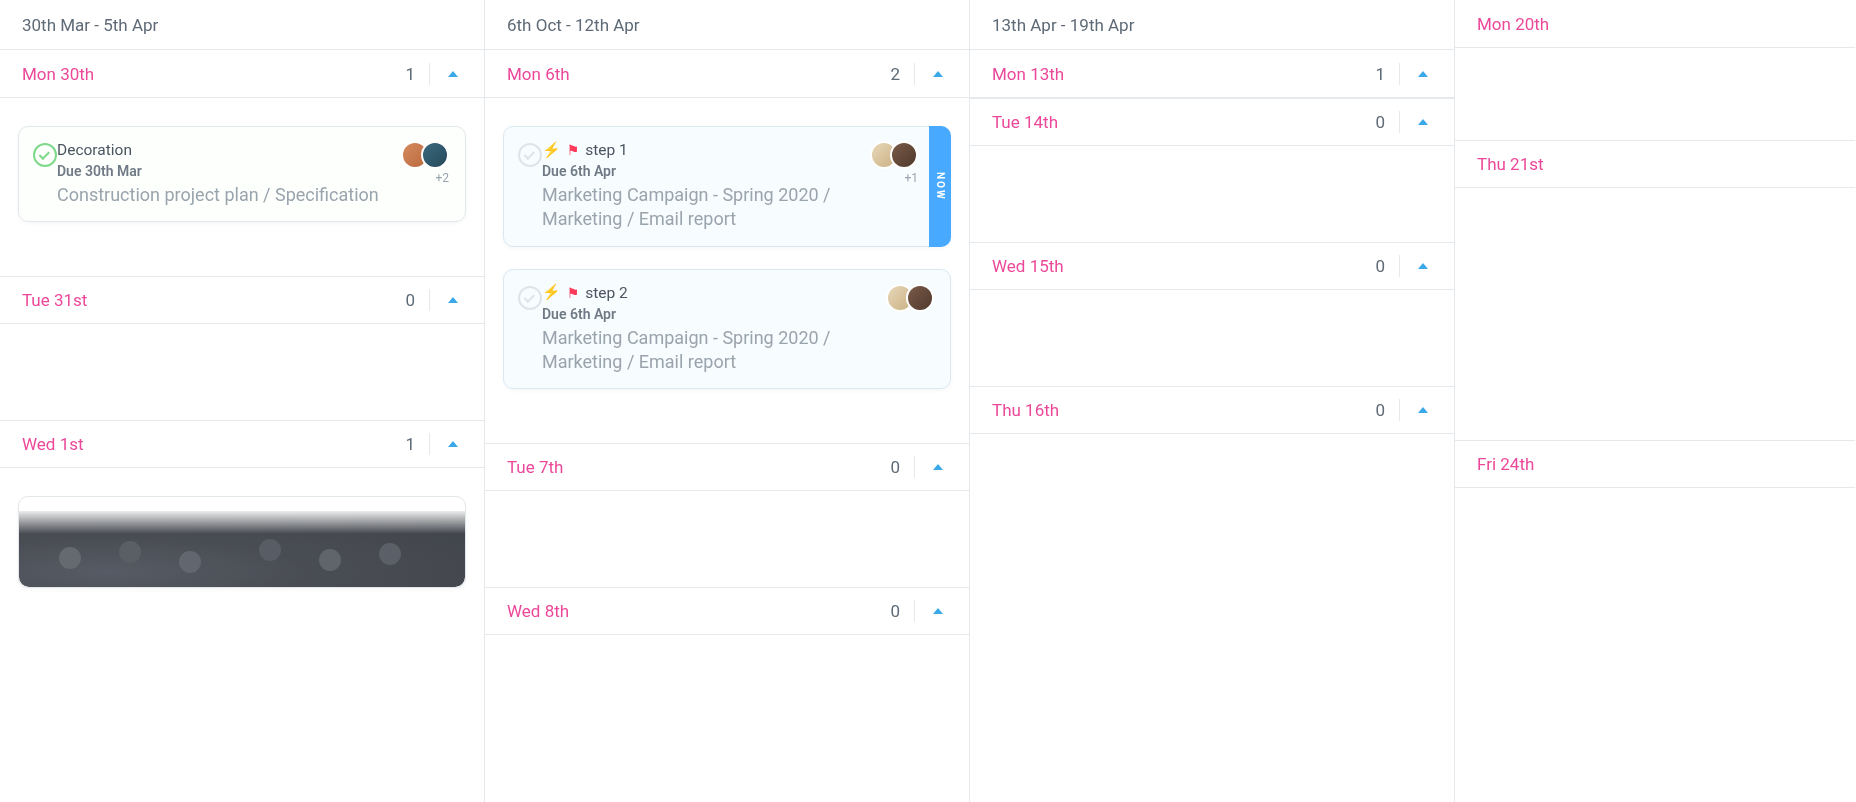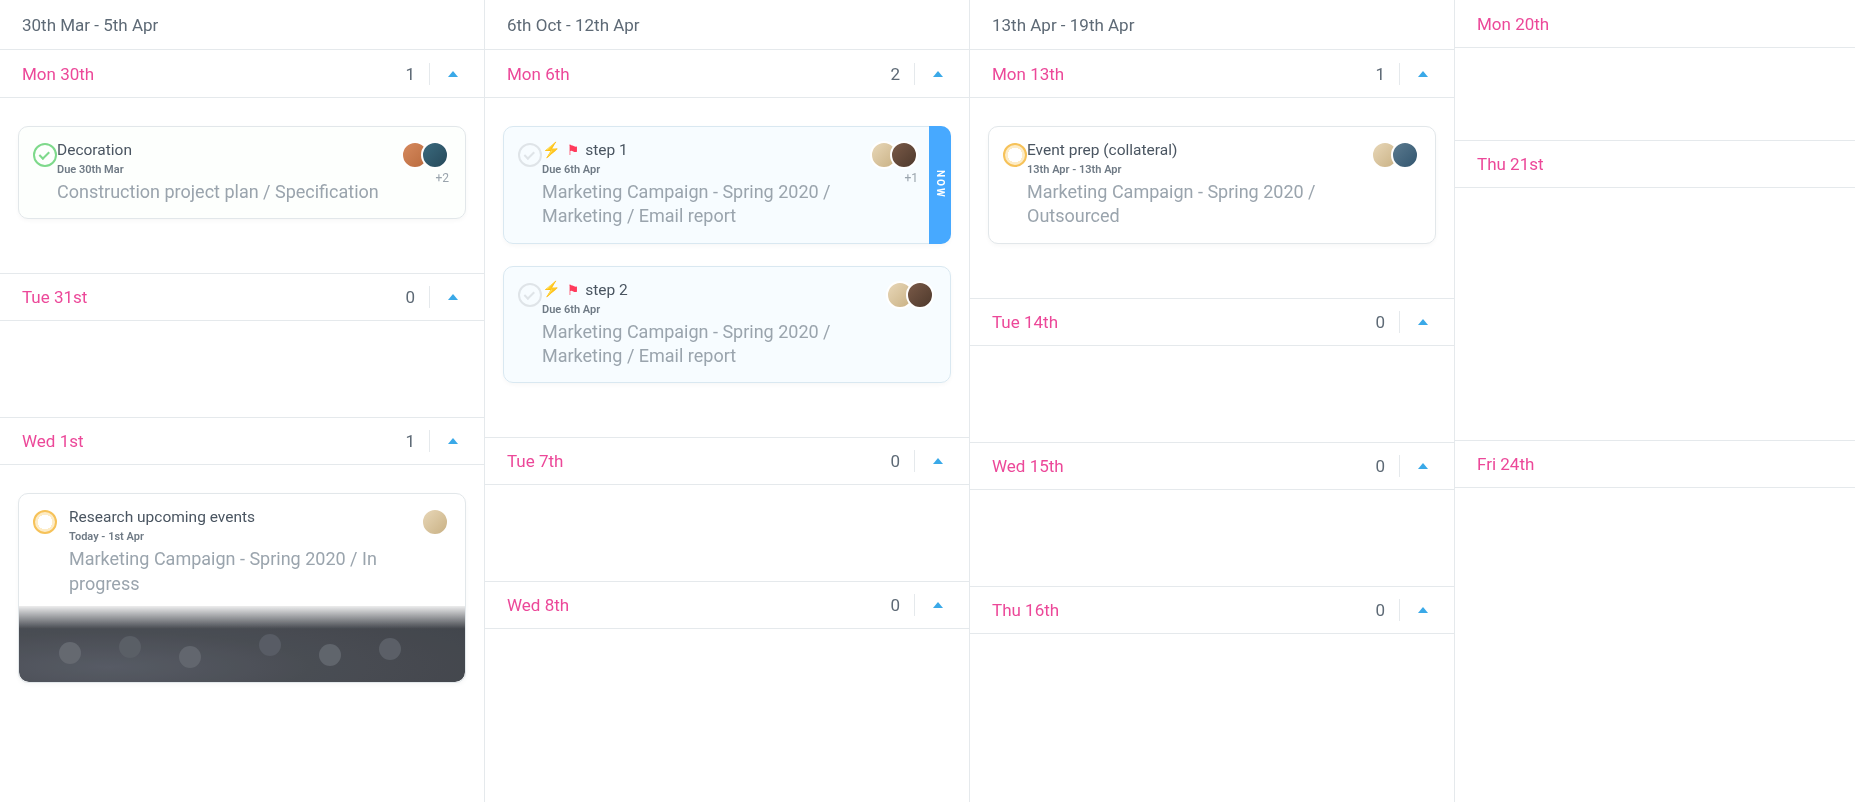--- a/index.html
+++ b/index.html
@@ -125,21 +125,21 @@
     background: radial-gradient(circle, #fff 52%, #fdecc7 52%);
   }
   .card-check.grey::after {
     content:""; width:8px; height:4px;
     border-left:2px solid #dfe4e8; border-bottom:2px solid #dfe4e8;
     transform: rotate(-45deg) translate(0px,-1px);
   }
   .card-main { flex:1; min-width: 0;}
   .card-title-row { display:flex; align-items:center; gap:6px; font-size:15.5px; color:#4a5561; margin-bottom:4px;}
   .card-title { color:#4a5561; }
-  .card-due { font-size:11px; color:#6f7a85; font-weight:600; margin-bottom:4px;}
+  .card-due { font-size:14px; color:#6f7a85; font-weight:600; margin-bottom:4px;}
   .card-path { font-size:18px; color:#9aa4ad; line-height:1.35;}
   .card-avatars { position: relative; display:flex; align-items:center; flex-direction: column;}
   .avatar-stack { display:flex; }
   .avatar {
     width:28px; height:28px; border-radius:50%;
     border:2px solid #fff;
     display:inline-block;
     margin-left:-8px;
   }
   .avatar:first-child{ margin-left:0;}
@@ -237,35 +237,20 @@
         <div class="day-right">
           <span class="day-count">1</span>
           <span class="sep"></span>
           <span class="collapse-btn">
               <span class="chev-up"></span>
             </span>
         </div>
       </div>
       <div class="day-body">
         <div class="card with-image">
-          <div class="card-top">
-            <div class="card-check amber"></div>
-            <div class="card-main">
-              <div class="card-title-row">
-                  <span class="card-title">Research upcoming events</span>
-                </div>
-              <div class="card-due">Today - 1st Apr</div>
-              <div class="card-path">Marketing Campaign - Spring 2020 / In progress</div>
-            </div>
-            <div class="card-avatars">
-              <div class="avatar-stack">
-                  <span class="avatar a3"></span>
-                </div>
-            </div>
-          </div>
           <div class="card-image"></div>
         </div>
       </div>
     </div>
   </div>
 
   <div class="week-col">
     <div class="week-header">
       <span>6th Oct - 12th Apr</span>
     </div>
@@ -355,38 +340,20 @@
       <div class="day-header">
         <span class="day-label">Mon 13th</span>
         <div class="day-right">
           <span class="day-count">1</span>
           <span class="sep"></span>
           <span class="collapse-btn">
               <span class="chev-up"></span>
             </span>
         </div>
       </div>
-      <div class="day-body">
-        <div class="card">
-          <div class="card-check amber"></div>
-          <div class="card-main">
-            <div class="card-title-row">
-                <span class="card-title">Event prep (collateral)</span>
-              </div>
-            <div class="card-due">13th Apr - 13th Apr</div>
-            <div class="card-path">Marketing Campaign - Spring 2020 / Outsourced</div>
-          </div>
-          <div class="card-avatars">
-            <div class="avatar-stack">
-              <span class="avatar a3"></span>
-              <span class="avatar a6"></span>
-            </div>
-          </div>
-        </div>
-      </div>
       <div class="day-header compact">
         <span class="day-label">Tue 14th</span>
         <div class="day-right">
           <span class="day-count">0</span>
           <span class="sep"></span>
           <span class="collapse-btn">
               <span class="chev-up"></span>
             </span>
         </div>
       </div>

